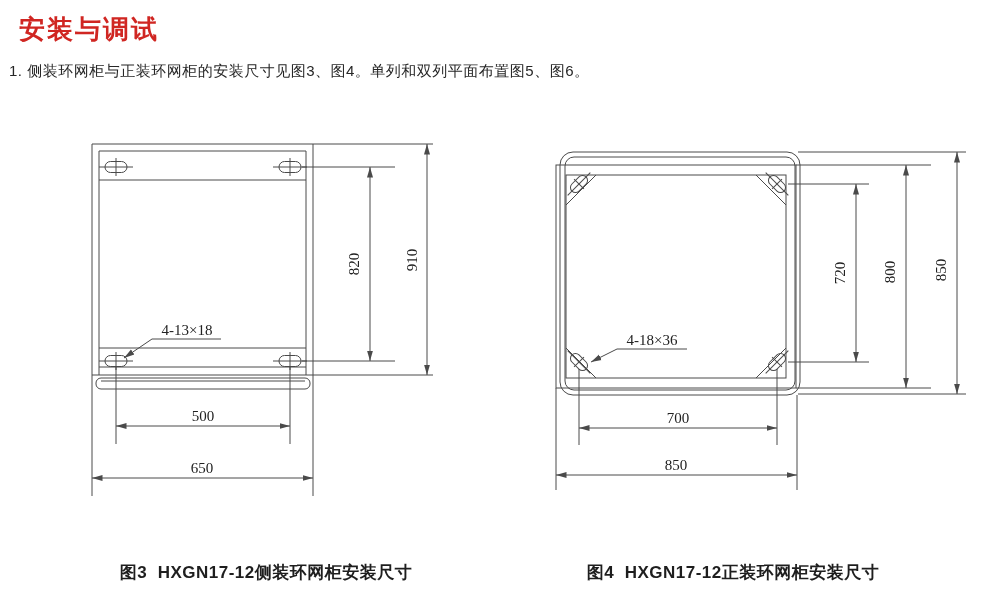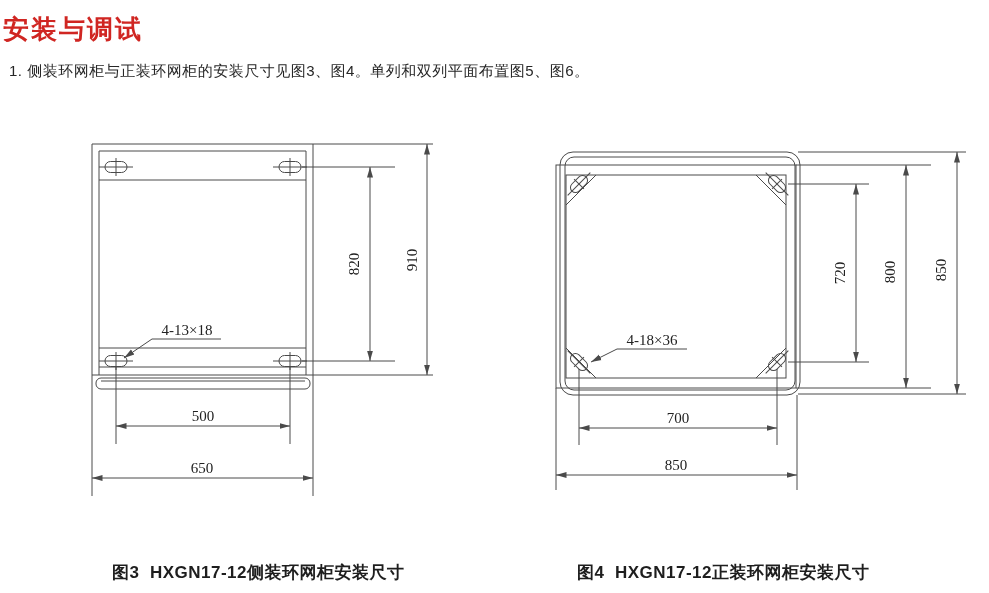--- a/index.html
+++ b/index.html
@@ -1,32 +1,32 @@
 <!DOCTYPE html>
 <html><head>
 <meta charset="utf-8">
 <style>
   html,body{margin:0;padding:0;}
   body{
     width:989px;height:593px;position:relative;background:#ffffff;
     font-family:"Liberation Sans",sans-serif;overflow:hidden;
   }
   .page-title{
-    position:absolute;left:3px;top:12px;
+    position:absolute;left:19px;top:12px;
     font-size:26px;font-weight:bold;color:#d02622;letter-spacing:2px;
   }
   .intro-text{
     position:absolute;left:9px;top:62px;width:700px;
     font-size:15px;color:#262626;letter-spacing:0.5px;
   }
   .drawing-svg{position:absolute;left:0;top:0;}
   .fig-caption{
     position:absolute;top:561px;height:22px;
     font-size:17px;font-weight:600;color:#1e1e1e;
-    text-align:left;white-space:pre;letter-spacing:0.5px;
+    text-align:center;white-space:pre;letter-spacing:0.5px;
   }
   .fig-caption.f3{left:112px;width:308px;}
   .fig-caption.f4{left:577px;width:312px;}
   svg line, svg path.ln, svg rect{stroke:#4a4a4a;stroke-width:1;fill:none;}
   svg text{
     font-family:"Liberation Serif","DejaVu Serif",serif;
     font-size:15px;fill:#222;text-anchor:middle;
   }
 </style>
 </head>

